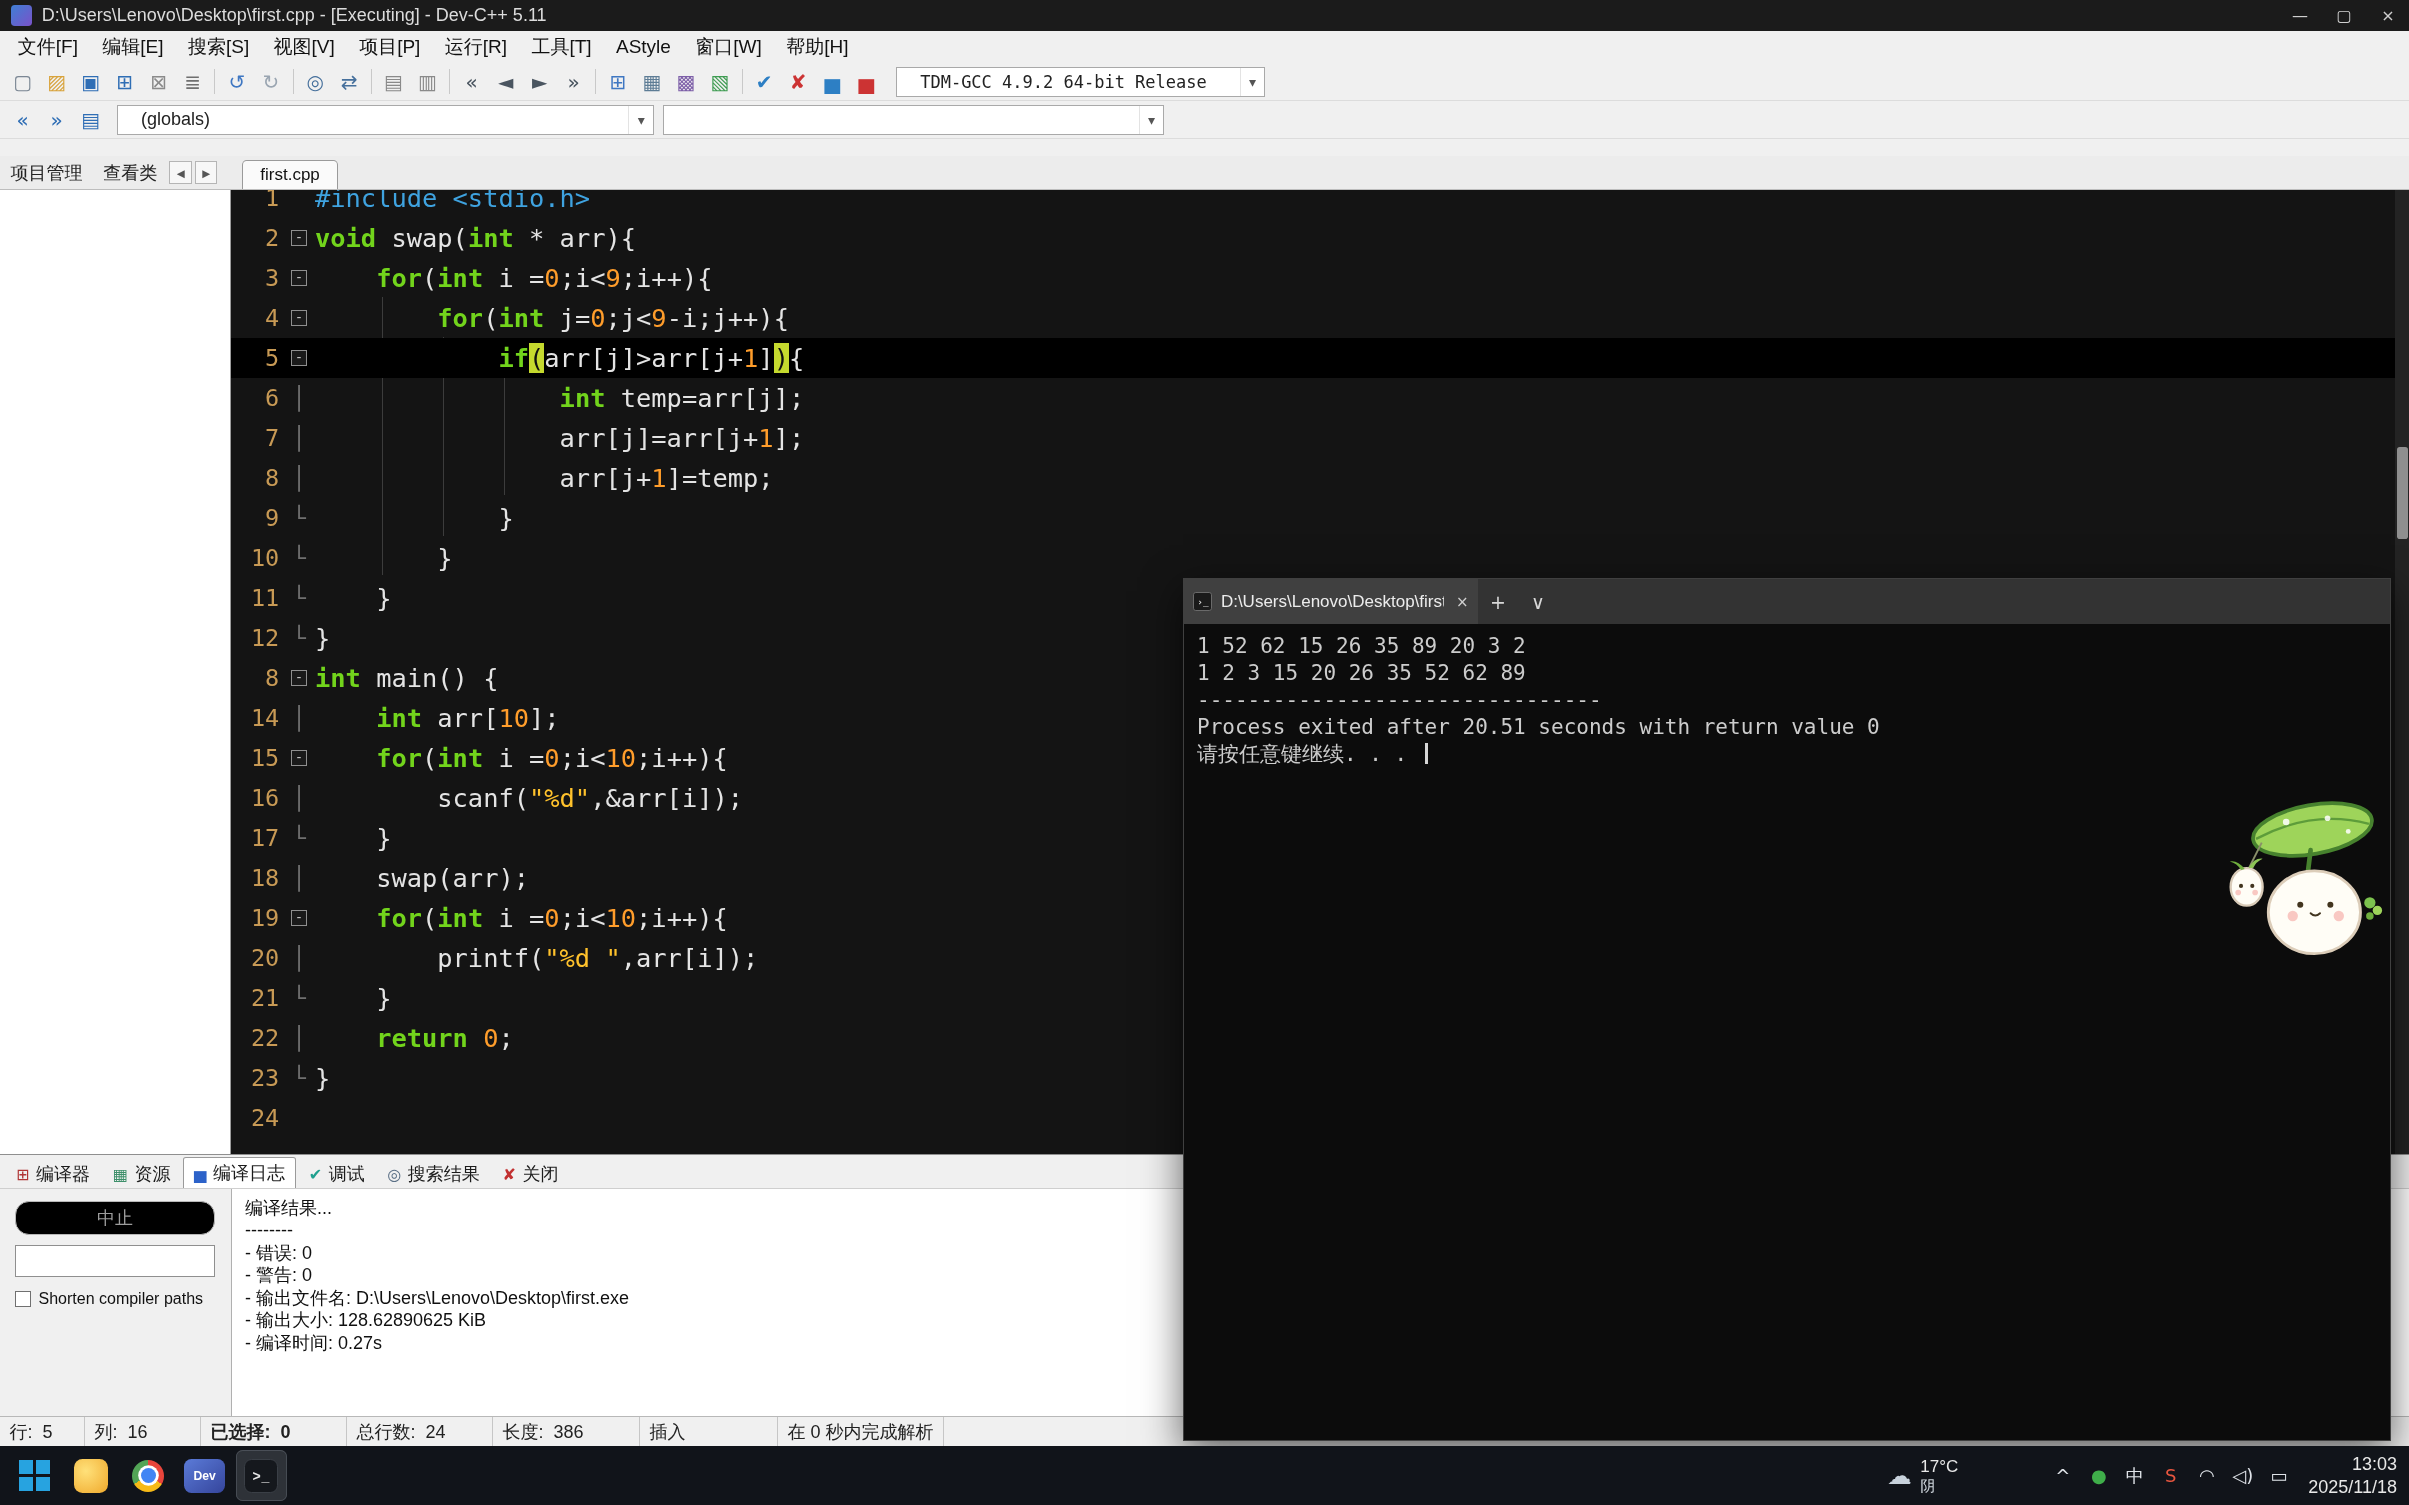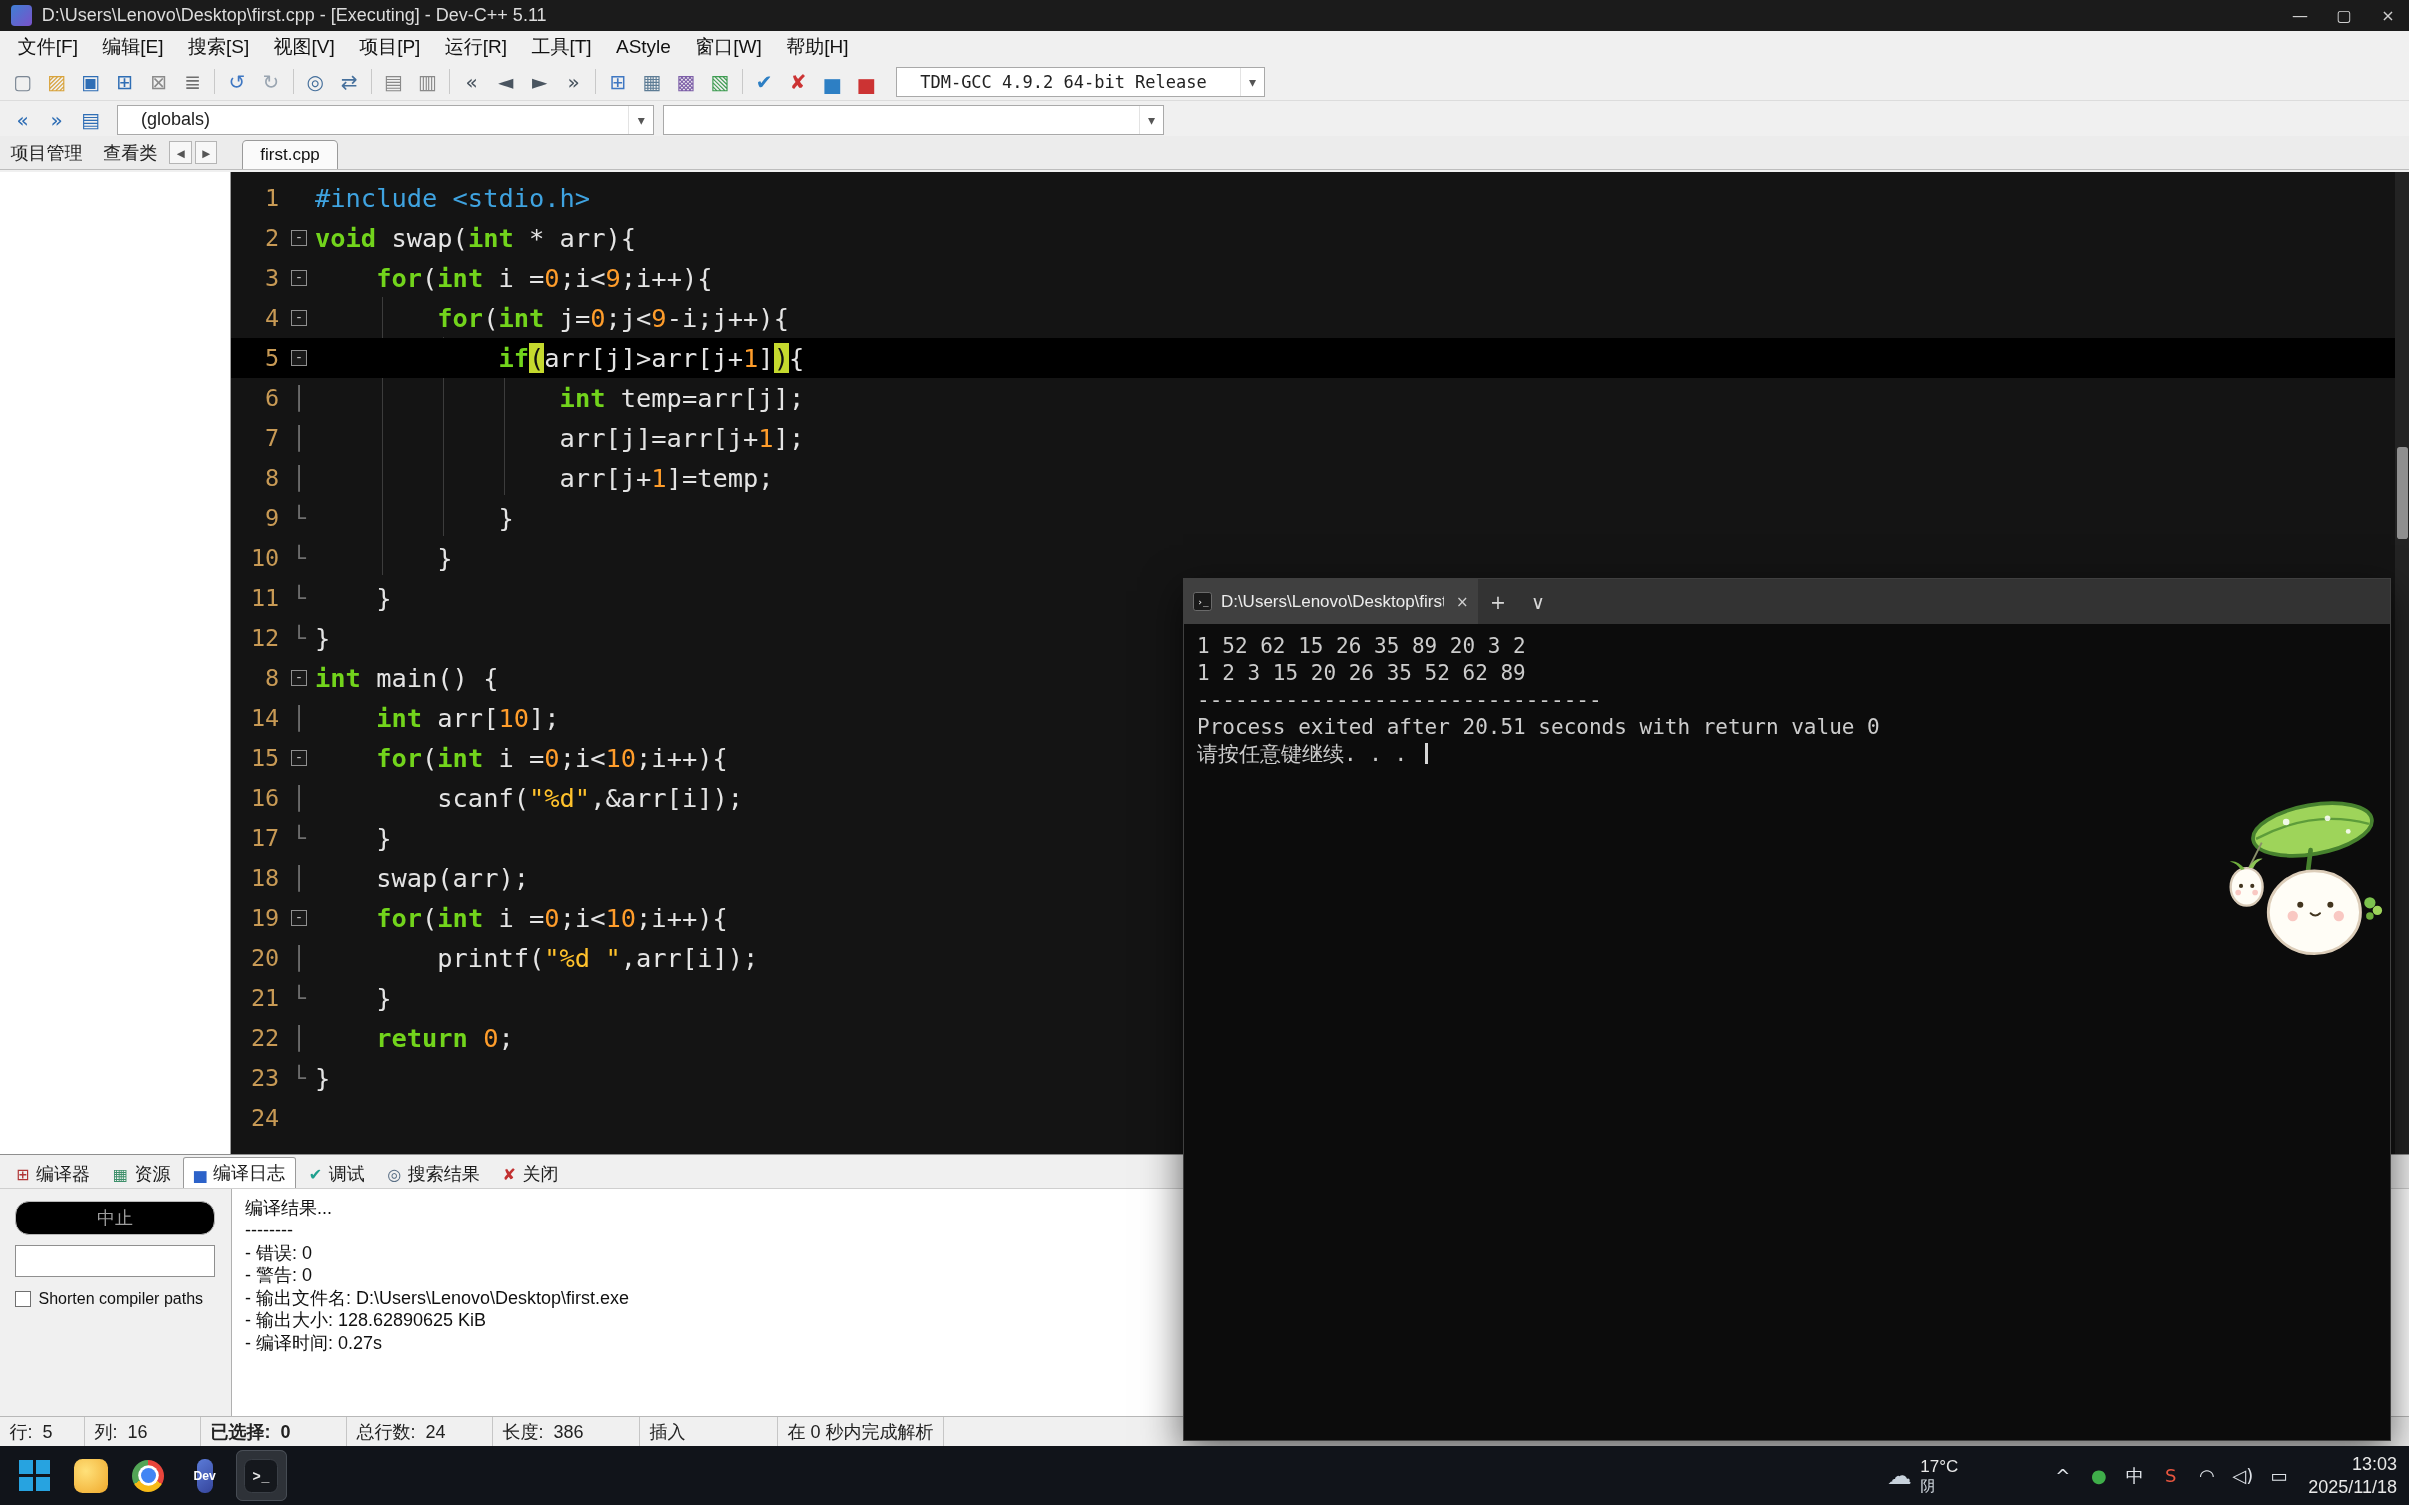--- a/index.html
+++ b/index.html
@@ -24,21 +24,21 @@
 .tbtn{width:34px;height:32px;display:flex;align-items:center;justify-content:center;border-radius:2.8px;}
 .tglyph{font-size:20px;line-height:1;font-family:"DejaVu Sans",sans-serif;}
 .tsep{width:0.9px;height:24.5px;background:#c9c9c9;margin:0 4.7px;}
 .dd{background:#fff;border:0.9px solid #a9a9a9;height:30px;display:flex;align-items:center;font-size:18px;color:#222;padding-left:23px;}
 .dd .chev{margin-left:auto;width:24.5px;height:100%;display:flex;align-items:center;justify-content:center;color:#555;font-size:14px;border-left:0.9px solid #e3e3e3;font-family:"DejaVu Sans",sans-serif;}
 .dd.compiler{width:369px;margin-left:13px;font-family:"DejaVu Sans Mono",monospace;font-size:17px;}
 .dd.globals{width:537px;margin-left:9.4px;}
 .dd.members{width:501px;margin-left:9.4px;}
 
 
-.tabrow{position:absolute;left:0;top:136px;width:100%;height:34px;background:#ececec;border-bottom:0.9px solid #bdbdbd;display:flex;align-items:center;z-index:9;}
+.tabrow{position:absolute;left:0;top:156px;width:100%;height:34px;background:#ececec;border-bottom:0.9px solid #bdbdbd;display:flex;align-items:center;z-index:9;}
 .panel-area{width:231px;flex:none;display:flex;align-items:center;height:100%;}
 .panel-tab{font-size:18px;color:#222;padding:0 10.4px;height:100%;display:flex;align-items:center;}
 .panel-nav{display:flex;gap:2.8px;align-items:center;margin-left:1.9px;}
 .pnav-btn{width:22.6px;height:22.6px;border:0.9px solid #b5b5b5;background:#f7f7f7;display:flex;align-items:center;justify-content:center;font-size:10.4px;color:#555;font-family:"DejaVu Sans",sans-serif;}
 .file-tab{margin-left:11.3px;height:29px;padding:0 17px;background:#fafafa;border:0.9px solid #9a9a9a;border-bottom:none;border-radius:4.7px 4.7px 0 0;display:flex;align-items:center;font-size:17px;color:#111;align-self:flex-end;}
 
 
 .main{position:absolute;left:0;top:172px;width:100%;height:982px;display:flex;}
 .sidepanel{width:231px;flex:none;background:#fff;border-right:0.9px solid #9c9c9c;}
 .editor{flex:1;position:relative;background:#141414;overflow:hidden;}
@@ -96,21 +96,21 @@
 
 .taskbar{position:absolute;left:0;top:1446px;width:100%;height:59px;background:#11141a;display:flex;align-items:center;color:#e8e8e8;z-index:60;}
 .tb-apps{display:flex;align-items:center;gap:5.6px;padding-left:9.4px;}
 .tb-slot{width:51px;height:51px;display:flex;align-items:center;justify-content:center;border-radius:6.6px;}
 .tb-slot.active{background:#2e3238;box-shadow:inset 0 0 0 0.9px #4a4f57;}
 .win-start{display:grid;grid-template-columns:14px 14px;grid-template-rows:14px 14px;gap:2.8px;}
 .win-sq{background:#27a3e0;display:block;}
 .app-yellow{width:34px;height:34px;border-radius:8.5px;background:radial-gradient(circle at 35% 35%,#ffe17a,#f0a92c);}
 .chrome-icon{width:32px;height:32px;border-radius:50%;background:conic-gradient(#e9453c 0deg 120deg,#f7ba17 120deg 240deg,#52a556 240deg 360deg);position:relative;}
 .chrome-icon::after{content:"";position:absolute;inset:8.5px;border-radius:50%;background:#4285f4;box-shadow:0 0 0 2.8px #fff;}
-.dev-icon{width:16px;height:34px;border-radius:7.5px;background:linear-gradient(140deg,#5b7bd8,#35459c);color:#fff;font-size:12.2px;font-weight:bold;display:flex;align-items:center;justify-content:center;}
+.dev-icon{width:41px;height:34px;border-radius:7.5px;background:linear-gradient(140deg,#5b7bd8,#35459c);color:#fff;font-size:12.2px;font-weight:bold;display:flex;align-items:center;justify-content:center;}
 .term-icon{width:34px;height:34px;border-radius:7.5px;background:#15181d;border:0.9px solid #3a3f46;color:#e8e8e8;font-size:14px;font-weight:bold;display:flex;align-items:center;justify-content:center;letter-spacing:0.9px;}
 .tray{margin-left:auto;display:flex;align-items:center;gap:19px;padding-right:13px;}
 .weather{display:flex;align-items:center;gap:8.5px;margin-right:75px;}
 .wicon{font-size:24.5px;color:#c8d2dc;font-family:"DejaVu Sans",sans-serif;}
 .wcol{display:flex;flex-direction:column;line-height:1.15;font-size:17px;}
 .wcond{font-size:15px;color:#cfd6dd;}
 .tray-icons{display:flex;align-items:center;gap:15px;}
 .tray-ic{font-size:18px;display:flex;align-items:center;justify-content:center;min-width:21px;color:#dfe3e8;font-family:"DejaVu Sans",sans-serif;}
 .clock{text-align:right;font-size:18px;line-height:1.25;}
 </style>

